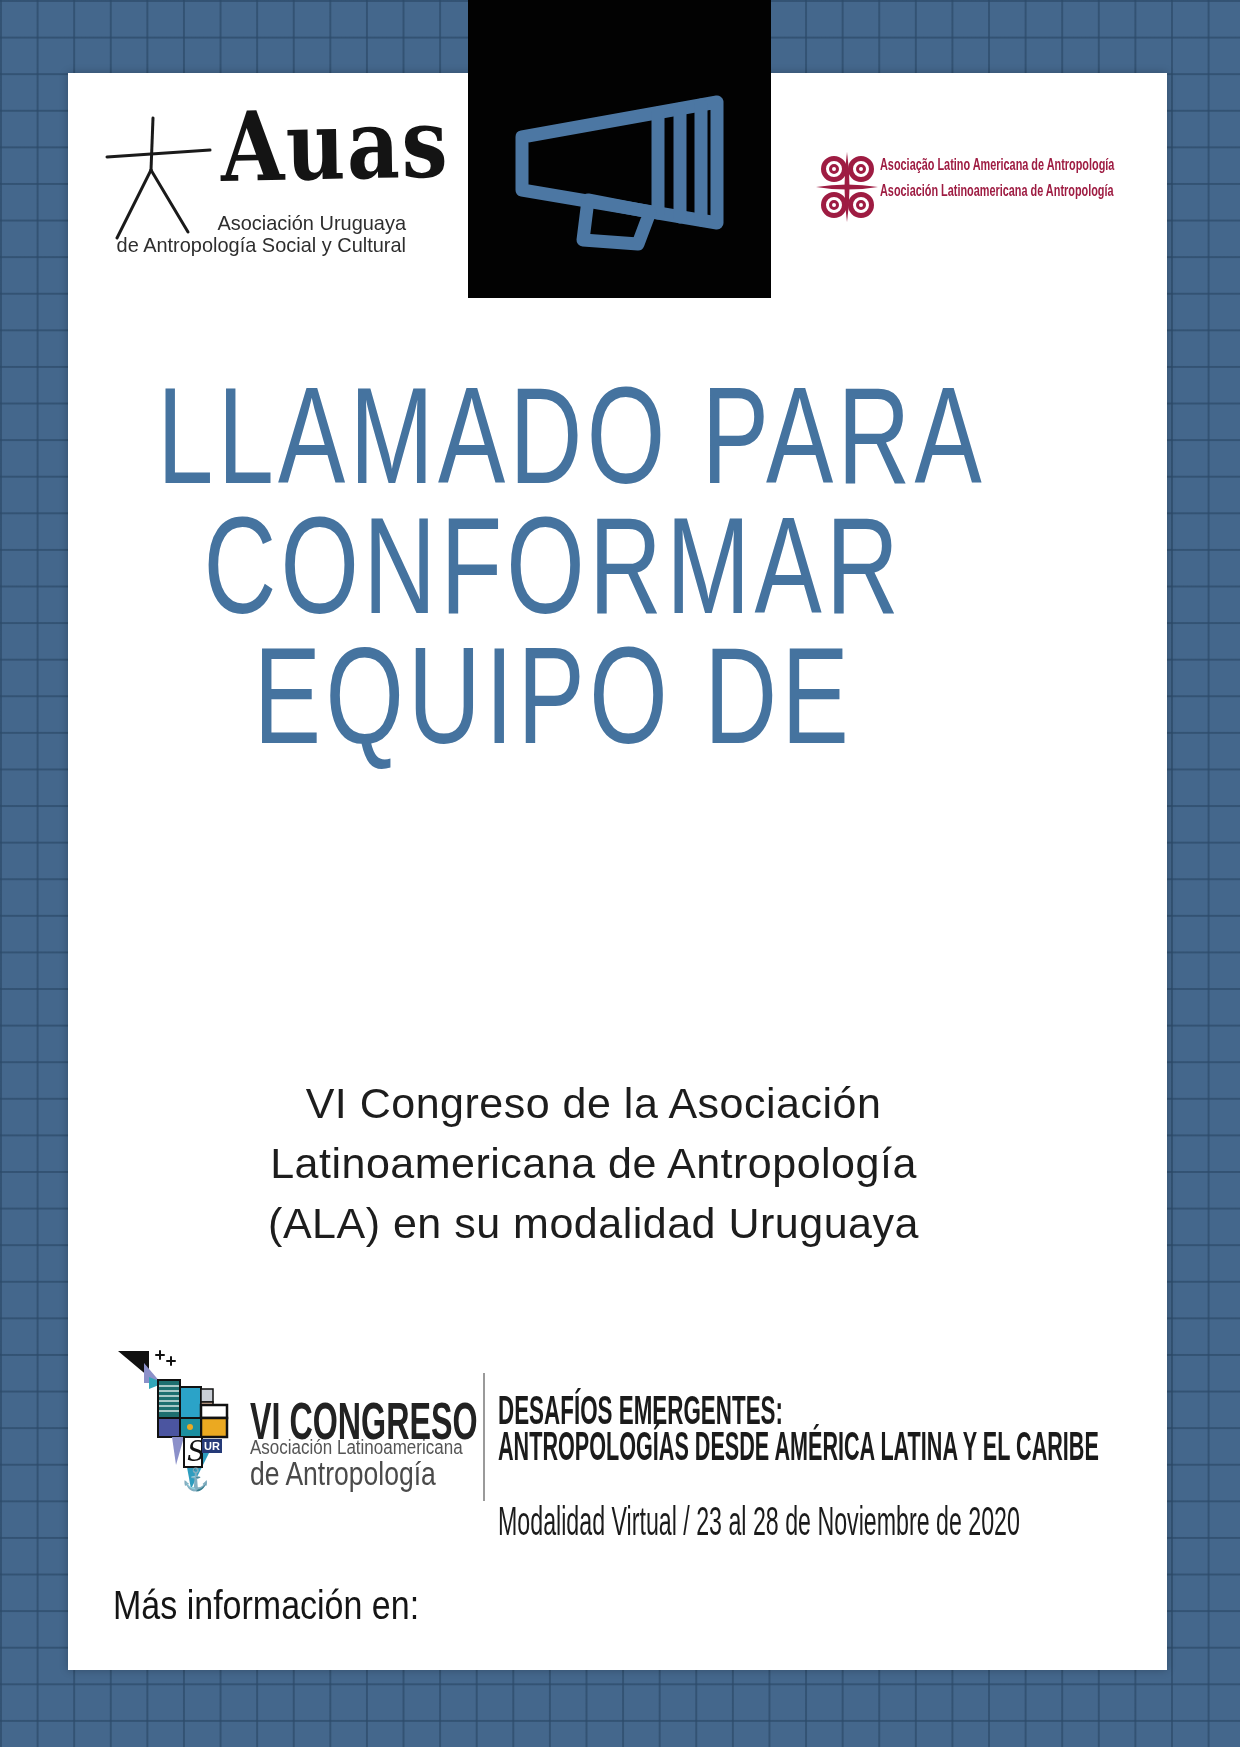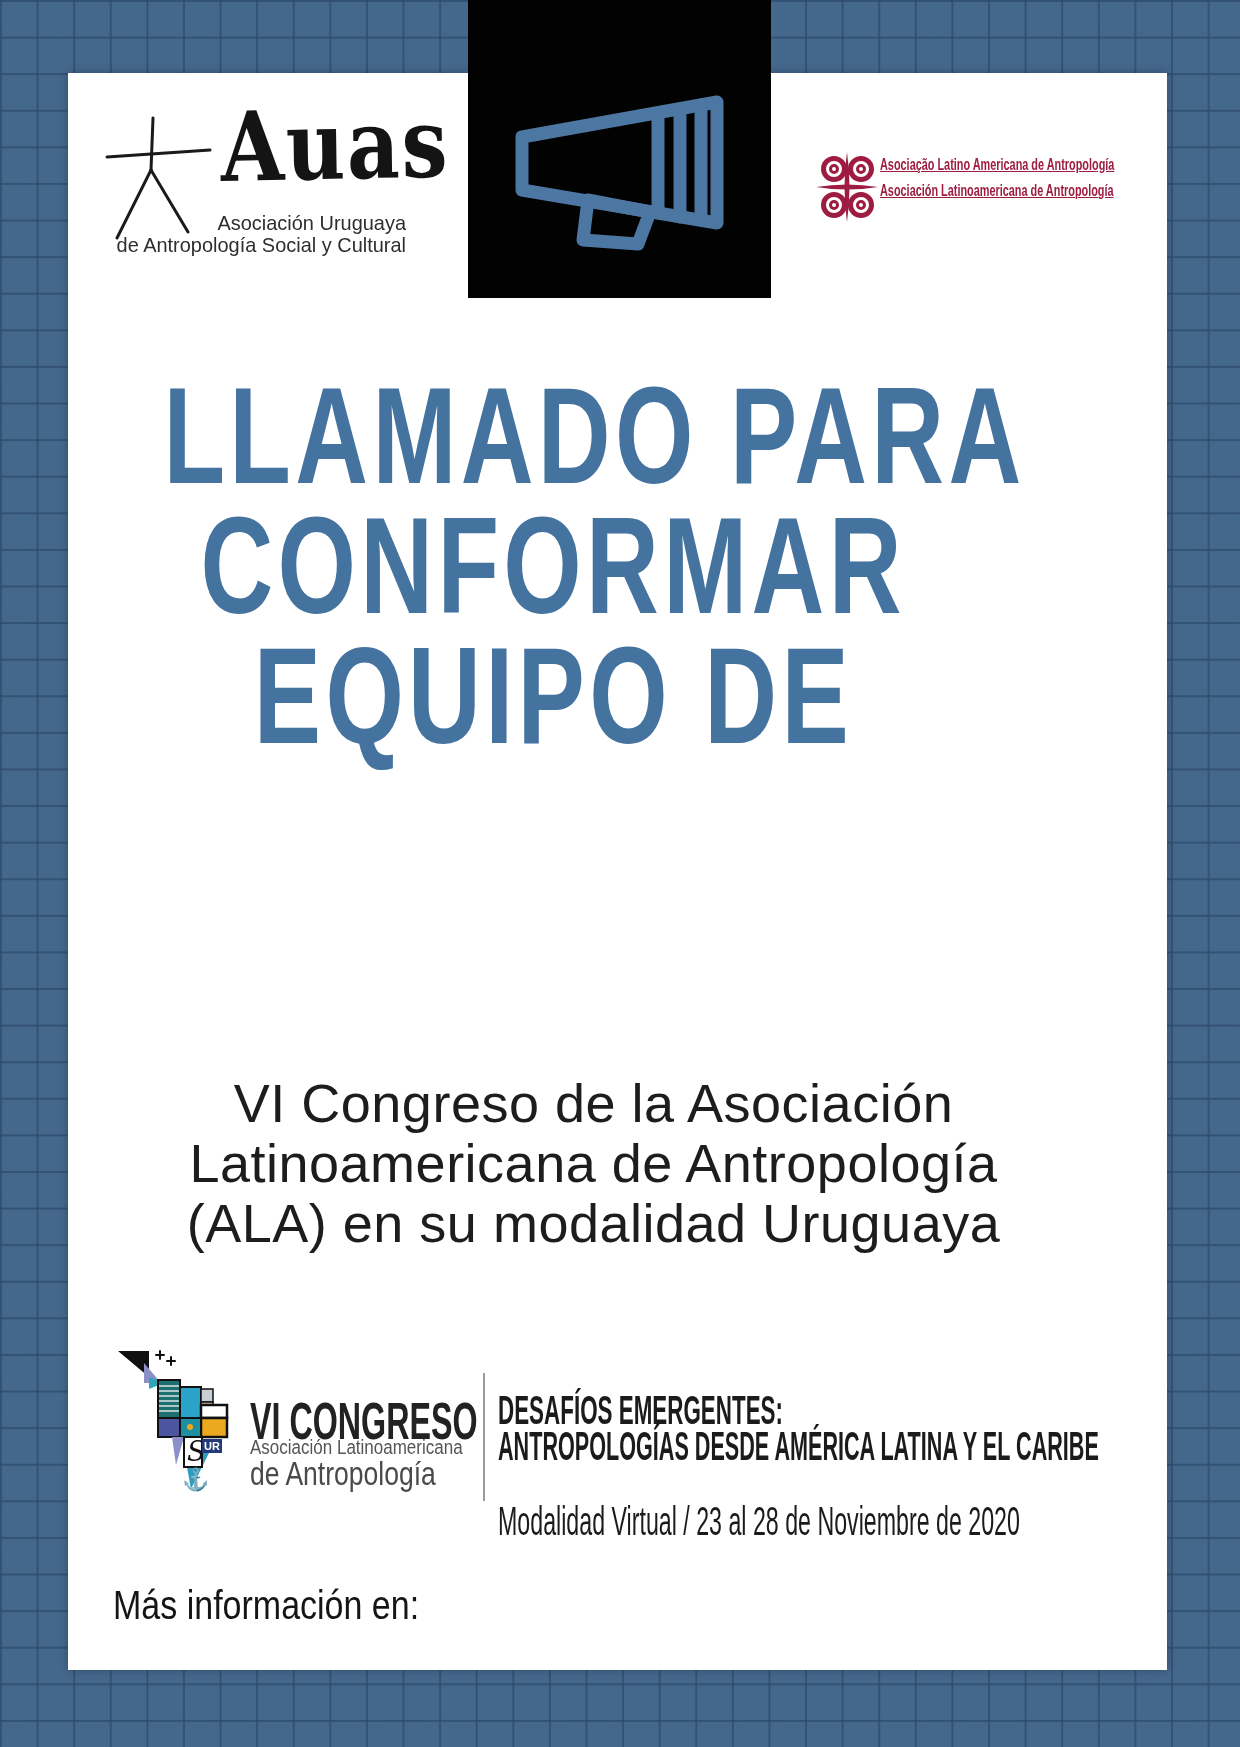--- a/index.html
+++ b/index.html
@@ -32,36 +32,36 @@
   .auas-sub{
     position:absolute; left:30px; top:139px; width:308px; text-align:right;
     font-size:21px; line-height:22px; color:#2e2e2e;
     transform:scaleX(.95); transform-origin:right top;
   }
 
   
   .ala-rings{position:absolute; left:746px; top:75px;}
   .ala-text{
     position:absolute; left:812px; top:79px; font-size:16px; font-weight:bold;
-    line-height:26px; color:#9E1C42; white-space:nowrap;text-decoration:underline;
+    line-height:26px; color:#9E1C42; white-space:nowrap;
   }
   .ala-text div{transform:scaleX(.68); transform-origin:left center;}
 
   
   .headline{
     position:absolute; left:-64px; top:297px; width:100%; text-align:center;
-    color:#45739F; font-weight:bold;
+    color:#45739F; font-weight:normal;
   }
   .headline .hl{display:block; height:130px; line-height:130px; font-size:138px; white-space:nowrap;}
   .headline .hl span{display:inline-block; transform:scaleX(.73); transform-origin:center; letter-spacing:6px;}
 
   
   .subtitle{
     position:absolute; left:-24px; top:1000px; width:100%; text-align:center;
-    font-size:54px; line-height:60px; color:#1d1d1d; letter-spacing:.5px;
+    font-size:43px; line-height:60px; color:#1d1d1d; letter-spacing:.5px;
   }
 
   
   .map-logo{position:absolute; left:30px; top:1274px;}
   .cg-title{
     position:absolute; left:182px; top:1318px; font-size:52px; font-weight:bold;
     color:#222222; white-space:nowrap; transform:scaleX(.62); transform-origin:left top;
   }
   .cg-sub1{
     position:absolute; left:182px; top:1363px; font-size:20px; color:#555555;

